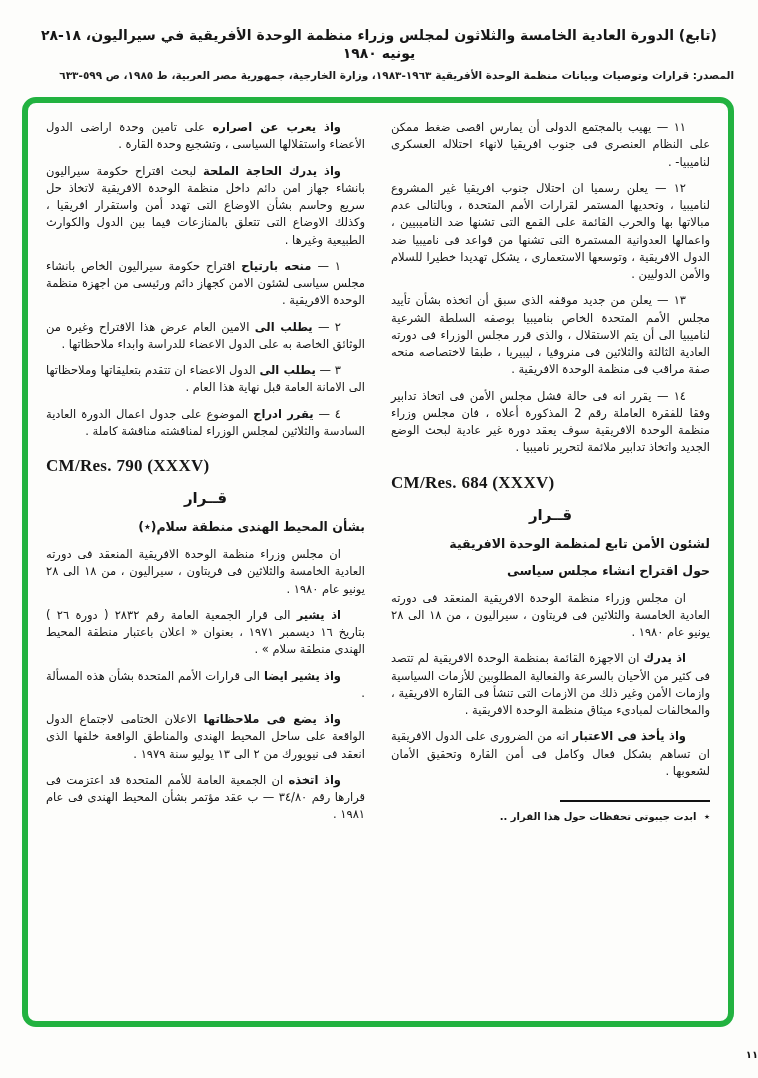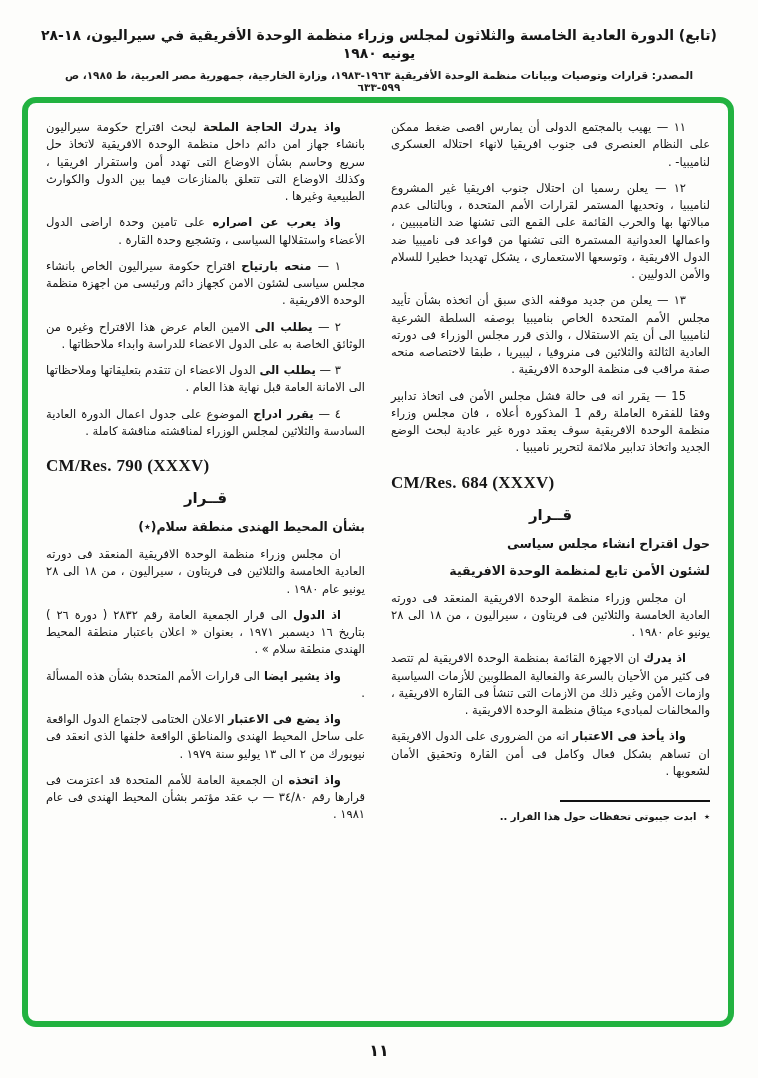--- a/index.html
+++ b/index.html
@@ -8,21 +8,21 @@
     background:#ffffff;
     font-family:"DejaVu Sans", sans-serif;
     color:#161616;
     direction:rtl;
     position:relative;
     overflow:hidden;
   }
   .page{position:relative;width:758px;height:1078px;background:#fdfdfb;}
   .header{padding-top:26px;text-align:center;}
   .header-line1{font-size:14px;font-weight:bold;letter-spacing:0;line-height:1.3;padding:0 40px;}
-  .header-line2{font-size:10.5px;font-weight:bold;margin-top:7px;padding:0 48px;color:#1c1c1c;}
+  .header-line2{font-size:10.5px;font-weight:bold;margin-top:7px;padding:0 24px;color:#1c1c1c;text-align:right;}
   .frame{
     position:absolute;left:22px;top:97px;width:712px;height:930px;
     box-sizing:border-box;
     border:6px solid #22b240;border-radius:14px;
     padding:16px 18px 10px 18px;
     overflow:hidden;
   }
   .cols{display:flex;flex-direction:row;gap:26px;height:100%;}
   .col{flex:1;min-width:0;}
   .para{
@@ -37,21 +37,21 @@
     font-size:17px;font-weight:bold;letter-spacing:.3px;
     margin:16px 0 8px 0;
   }
   .title{text-align:center;font-weight:bold;font-size:15px;margin:13px 0 12px 0;letter-spacing:1px;}
   .subtitle{text-align:right;font-weight:bold;font-size:12.5px;margin:0 0 12px 0;}
   .footnote-rule{width:150px;height:0;border-top:2px solid #111;margin:20px 0 7px 0;}
   .footnote{font-size:10px;font-weight:bold;line-height:1.4;}
   .footnote .star{font-size:11px;margin-left:4px;}
   .page-number{
     position:absolute;left:0;bottom:18px;width:100%;
-    text-align:center;font-weight:bold;font-size:16px;letter-spacing:2px;
+    text-align:right;font-weight:bold;font-size:10px;letter-spacing:2px;
   }
 </style>
 </head>
 <body>
 
 <div class="page">
 
   <div class="header">
     <div class="header-line1">(تابع) الدورة العادية الخامسة والثلاثون لمجلس وزراء منظمة الوحدة الأفريقية في سيراليون، ١٨-٢٨ يونيه ١٩٨٠</div>
     <div class="header-line2">المصدر: قرارات وتوصيات وبيانات منظمة الوحدة الأفريقية ١٩٦٣-١٩٨٣، وزارة الخارجية، جمهورية مصر العربية، ط ١٩٨٥، ص ٥٩٩-٦٣٣</div>
@@ -64,28 +64,28 @@
 
         <div>
 
 
             <p class="para"><span class="num">١١ —</span> <span class="lead"></span> <span>يهيب بالمجتمع الدولى أن يمارس اقصى ضغط ممكن على النظام العنصرى فى جنوب افريقيا لانهاء احتلاله العسكرى لناميبيا- .</span></p>
 
             <p class="para"><span class="num">١٢ —</span> <span class="lead"></span> <span>يعلن رسميا ان احتلال جنوب افريقيا غير المشروع لناميبيا ، وتحديها المستمر لقرارات الأمم المتحدة ، وبالتالى عدم مبالاتها بها والحرب القائمة على القمع التى تشنها ضد الناميبيين ، واعمالها العدوانية المستمرة التى تشنها من قواعد فى ناميبيا ضد الدول الافريقية ، وتوسعها الاستعمارى ، يشكل تهديدا خطيرا للسلام والأمن الدوليين .</span></p>
 
             <p class="para"><span class="num">١٣ —</span> <span class="lead"></span> <span>يعلن من جديد موقفه الذى سبق أن اتخذه بشأن تأييد مجلس الأمم المتحدة الخاص بناميبيا بوصفه السلطة الشرعية لناميبيا الى أن يتم الاستقلال ، والذى قرر مجلس الوزراء فى دورته العادية الثالثة والثلاثين فى منروفيا ، ليبيريا ، طبقا لاختصاصه منحه صفة مراقب فى منظمة الوحدة الافريقية .</span></p>
 
-            <p class="para"><span class="num">15 —</span> <span class="lead"></span> <span>يقرر انه فى حالة فشل مجلس الأمن فى اتخاذ تدابير وفقا للفقرة العاملة رقم 1 المذكورة أعلاه ، فان مجلس وزراء منظمة الوحدة الافريقية سوف يعقد دورة غير عادية لبحث الوضع الجديد واتخاذ تدابير ملائمة لتحرير ناميبيا .</span></p>
+            <p class="para"><span class="num">١٤ —</span> <span class="lead"></span> <span>يقرر انه فى حالة فشل مجلس الأمن فى اتخاذ تدابير وفقا للفقرة العاملة رقم 2 المذكورة أعلاه ، فان مجلس وزراء منظمة الوحدة الافريقية سوف يعقد دورة غير عادية لبحث الوضع الجديد واتخاذ تدابير ملائمة لتحرير ناميبيا .</span></p>
           </div>
 
         <div class="res-id">CM/Res. 684 (XXXV)</div>
 
         <div class="title">قــرار</div>
+        <div class="subtitle">لشئون الأمن تابع لمنظمة الوحدة الافريقية</div>
         <div class="subtitle">حول اقتراح انشاء مجلس سياسى</div>
-        <div class="subtitle">لشئون الأمن تابع لمنظمة الوحدة الافريقية</div>
 
         <div>
 
             <p class="para"><span class="num"></span> <span class="lead"></span> <span>ان مجلس وزراء منظمة الوحدة الافريقية المنعقد فى دورته العادية الخامسة والثلاثين فى فريتاون ، سيراليون ، من ١٨ الى ٢٨ يونيو عام ١٩٨٠ .</span></p>
 
             <p class="para"><span class="num"></span> <span class="lead">اذ يدرك</span> <span>ان الاجهزة القائمة بمنظمة الوحدة الافريقية لم تتصد فى كثير من الأحيان بالسرعة والفعالية المطلوبين للأزمات السياسية وازمات الأمن وغير ذلك من الازمات التى تنشأ فى القارة الافريقية ، والمخالفات لمبادىء ميثاق منظمة الوحدة الافريقية .</span></p>
 
             <p class="para"><span class="num"></span> <span class="lead">واذ يأخذ فى الاعتبار</span> <span>انه من الضرورى على الدول الافريقية ان تساهم بشكل فعال وكامل فى أمن القارة وتحقيق الأمان لشعوبها .</span></p>
           </div>
 
@@ -94,47 +94,47 @@
           <span class="star">٭</span>
           <span>ابدت جيبوتى تحفظات حول هذا القرار ..</span>
         </div>
 
       </div>
 
       <div class="col">
 
         <div>
 
+            <p class="para"><span class="num"></span> <span class="lead">واذ يعرب عن اصراره</span> <span>على تامين وحدة اراضى الدول الأعضاء واستقلالها السياسى ، وتشجيع وحدة القارة .</span></p>
+
             <p class="para"><span class="num"></span> <span class="lead">واذ يدرك الحاجة الملحة</span> <span>لبحث اقتراح حكومة سيراليون بانشاء جهاز امن دائم داخل منظمة الوحدة الافريقية لاتخاذ حل سريع وحاسم بشأن الاوضاع التى تهدد أمن واستقرار افريقيا ، وكذلك الاوضاع التى تتعلق بالمنازعات فيما بين الدول والكوارث الطبيعية وغيرها .</span></p>
-
-            <p class="para"><span class="num"></span> <span class="lead">واذ يعرب عن اصراره</span> <span>على تامين وحدة اراضى الدول الأعضاء واستقلالها السياسى ، وتشجيع وحدة القارة .</span></p>
 
             <p class="para"><span class="num">١ —</span> <span class="lead">منحه بارتياح</span> <span>اقتراح حكومة سيراليون الخاص بانشاء مجلس سياسى لشئون الامن كجهاز دائم ورئيسى من اجهزة منظمة الوحدة الافريقية .</span></p>
 
             <p class="para"><span class="num">٢ —</span> <span class="lead">يطلب الى</span> <span>الامين العام عرض هذا الاقتراح وغيره من الوثائق الخاصة به على الدول الاعضاء للدراسة وابداء ملاحظاتها .</span></p>
 
             <p class="para"><span class="num">٣ —</span> <span class="lead">يطلب الى</span> <span>الدول الاعضاء ان تتقدم بتعليقاتها وملاحظاتها الى الامانة العامة قبل نهاية هذا العام .</span></p>
 
             <p class="para"><span class="num">٤ —</span> <span class="lead">يقرر ادراج</span> <span>الموضوع على جدول اعمال الدورة العادية السادسة والثلاثين لمجلس الوزراء لمناقشته مناقشة كاملة .</span></p>
           </div>
 
         <div class="res-id">CM/Res. 790 (XXXV)</div>
 
         <div class="title">قــرار</div>
         <div class="subtitle">بشأن المحيط الهندى منطقة سلام(٭)</div>
 
         <div>
 
             <p class="para"><span class="num"></span> <span class="lead"></span> <span>ان مجلس وزراء منظمة الوحدة الافريقية المنعقد فى دورته العادية الخامسة والثلاثين فى فريتاون ، سيراليون ، من ١٨ الى ٢٨ يونيو عام ١٩٨٠ .</span></p>
 
-            <p class="para"><span class="num"></span> <span class="lead">اذ الدول</span> <span>الى قرار الجمعية العامة رقم ٢٨٣٢ ( دورة ٢٦ ) بتاريخ ١٦ ديسمبر ١٩٧١ ، بعنوان « اعلان باعتبار منطقة المحيط الهندى منطقة سلام » .</span></p>
+            <p class="para"><span class="num"></span> <span class="lead">اذ يشير</span> <span>الى قرار الجمعية العامة رقم ٢٨٣٢ ( دورة ٢٦ ) بتاريخ ١٦ ديسمبر ١٩٧١ ، بعنوان « اعلان باعتبار منطقة المحيط الهندى منطقة سلام » .</span></p>
 
             <p class="para"><span class="num"></span> <span class="lead">واذ يشير ايضا</span> <span>الى قرارات الأمم المتحدة بشأن هذه المسألة .</span></p>
 
-            <p class="para"><span class="num"></span> <span class="lead">واذ يضع فى الاعتبار</span> <span>الاعلان الختامى لاجتماع الدول الواقعة على ساحل المحيط الهندى والمناطق الواقعة خلفها الذى انعقد فى نيويورك من ٢ الى ١٣ يوليو سنة ١٩٧٩ .</span></p>
+            <p class="para"><span class="num"></span> <span class="lead">واذ يضع فى ملاحظاتها</span> <span>الاعلان الختامى لاجتماع الدول الواقعة على ساحل المحيط الهندى والمناطق الواقعة خلفها الذى انعقد فى نيويورك من ٢ الى ١٣ يوليو سنة ١٩٧٩ .</span></p>
 
             <p class="para"><span class="num"></span> <span class="lead">واذ اتخذه</span> <span>ان الجمعية العامة للأمم المتحدة قد اعتزمت فى قرارها رقم ٣٤/٨٠ — ب عقد مؤتمر بشأن المحيط الهندى فى عام ١٩٨١ .</span></p>
           </div>
 
       </div>
 
     </div>
   </div>
 
   <div class="page-number">١١</div>

